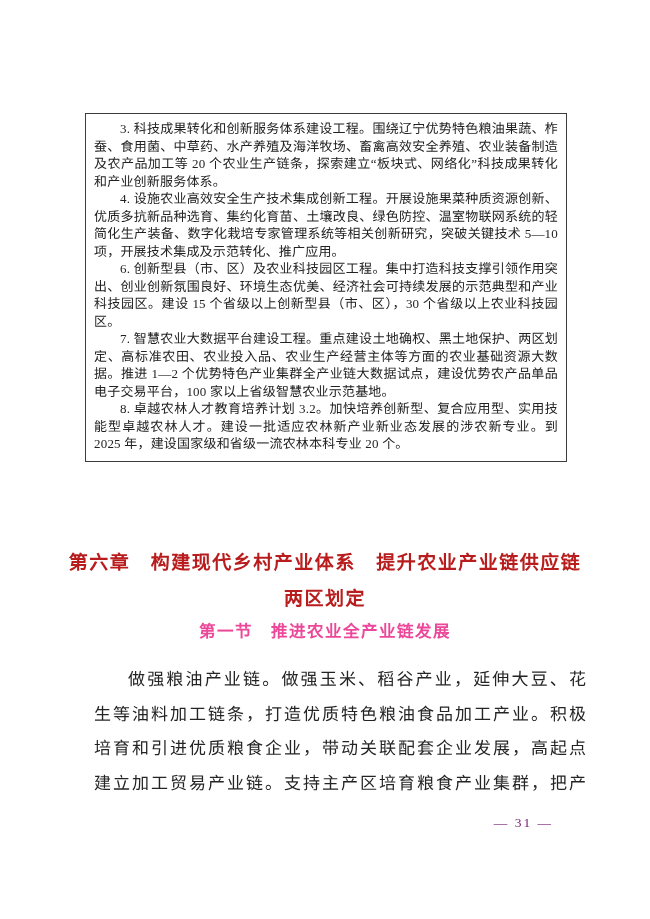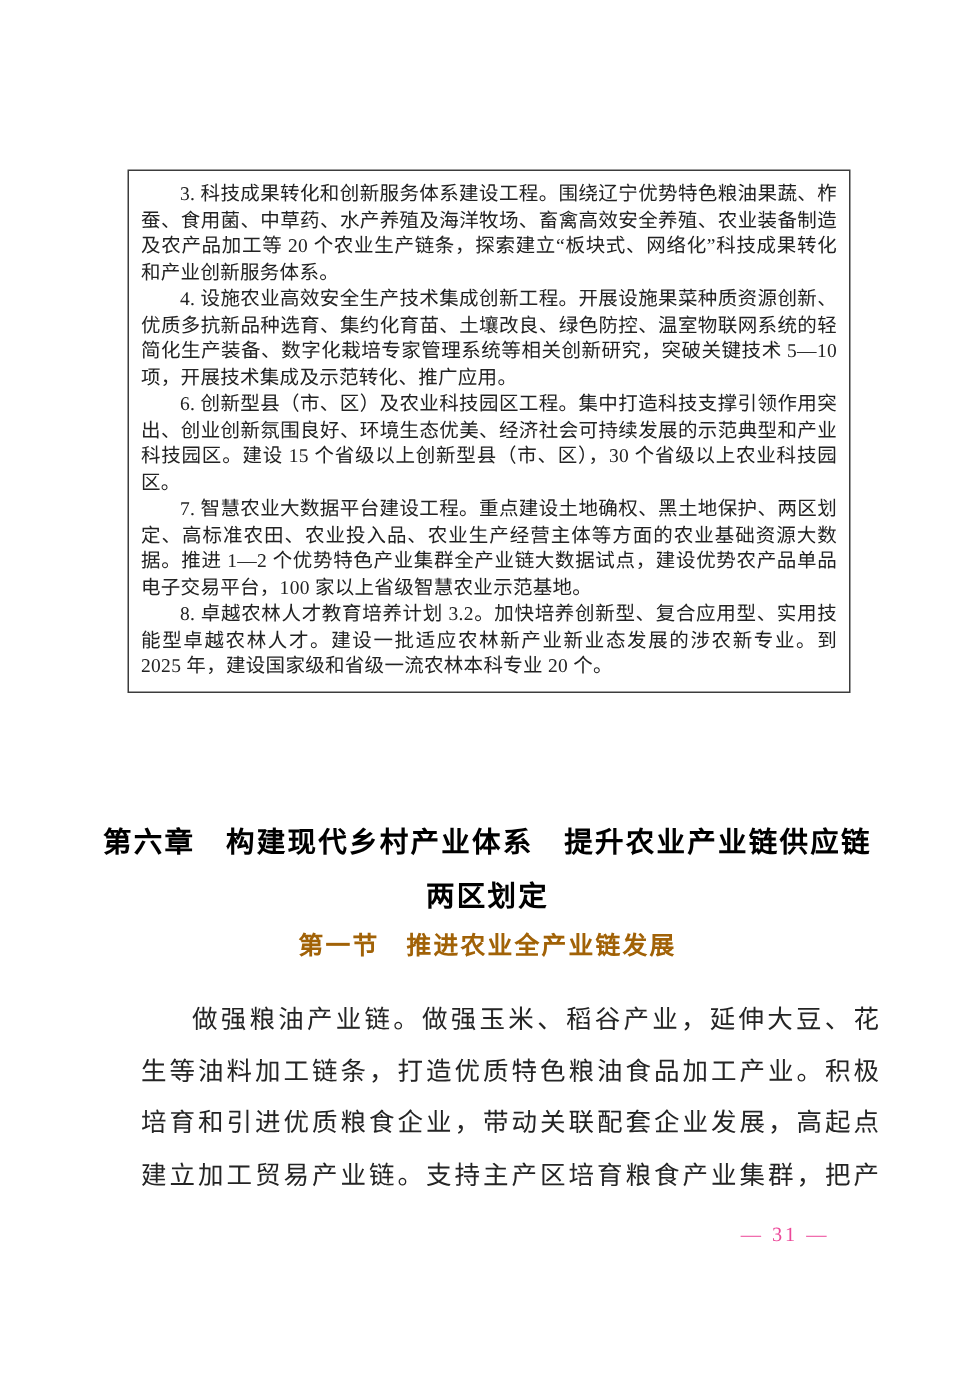--- a/index.html
+++ b/index.html
@@ -42,35 +42,35 @@
   .chapter {
     position: absolute;
     left: 0;
     top: 545px;
     width: 650px;
     text-align: center;
     font-size: 19px;
     line-height: 36px;
     font-weight: 600;
     letter-spacing: 1.5px;
-    color: #000000;
+    color: #b91c1c;
     font-family: "Liberation Serif", "DejaVu Serif", serif;
   }
   
   .section {
     position: absolute;
     left: 0;
     top: 620px;
     width: 650px;
     text-align: center;
     font-size: 16.5px;
     line-height: 22px;
     font-weight: 700;
     letter-spacing: 1.5px;
-    color: #a16207;
+    color: #ec4899;
     font-family: "Liberation Sans", "DejaVu Sans", sans-serif;
   }
   
   .body-text {
     position: absolute;
     left: 94px;
     top: 663px;
     width: 494px;
     font-size: 17px;
     line-height: 34.5px;
@@ -84,21 +84,21 @@
   .footer {
     position: absolute;
     top: 815px;
     left: 0;
     width: 650px;
     box-sizing: border-box;
     padding-right: 97px;
     text-align: right;
     font-size: 13.5px;
     letter-spacing: 2px;
-    color: #ec4899;
+    color: #701a75;
   }
 </style>
 </head>
 <body>
 
 <div class="page">
 
   <div class="infobox">
     <p>3. 科技成果转化和创新服务体系建设工程。围绕辽宁优势特色粮油果蔬、柞蚕、食用菌、中草药、水产养殖及海洋牧场、畜禽高效安全养殖、农业装备制造及农产品加工等 20 个农业生产链条，探索建立“板块式、网络化”科技成果转化和产业创新服务体系。</p>
     <p>4. 设施农业高效安全生产技术集成创新工程。开展设施果菜种质资源创新、优质多抗新品种选育、集约化育苗、土壤改良、绿色防控、温室物联网系统的轻简化生产装备、数字化栽培专家管理系统等相关创新研究，突破关键技术 5—10 项，开展技术集成及示范转化、推广应用。</p>

